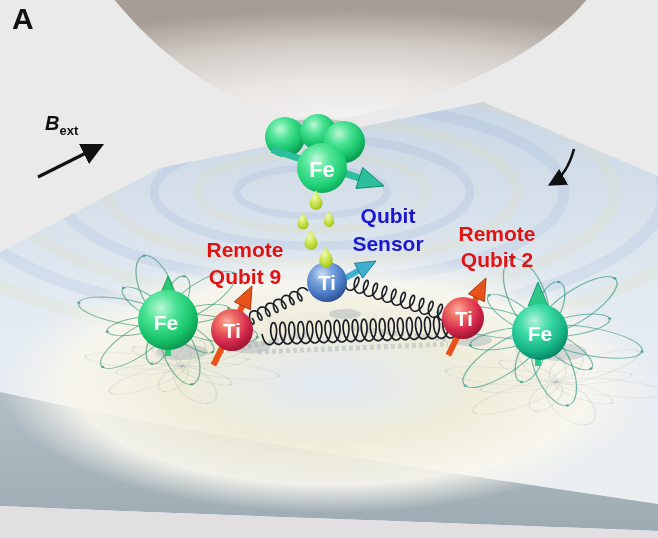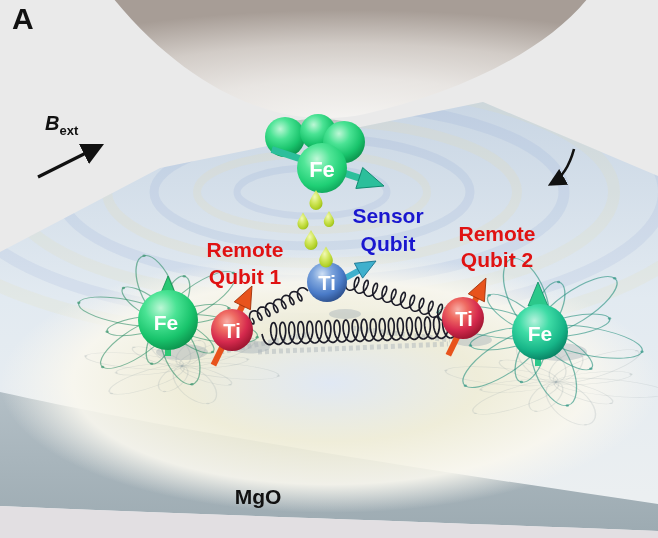--- a/index.html
+++ b/index.html
@@ -289,26 +289,25 @@
   <text x="464" y="326" font-size="20" text-anchor="middle">Ti</text>
 
   <line x1="38" y1="177" x2="100" y2="146" stroke="#111" stroke-width="3.2" marker-end="url(#ah)"></line>
   <path d="M574,149 Q567,175 551,184" fill="none" stroke="#111" stroke-width="2.6" marker-end="url(#ah)"></path>
 </svg>
 
 <div class="lbl" id="panelA">A</div>
 <div class="lbl" id="bext"><i>B</i><sub>ext</sub></div>
 <div class="stack" id="rq1">
   <div>Remote</div>
-  <div>Qubit 1</div>
+  <div>Qubit 9</div>
 </div>
 <div class="stack" id="sq">
+  <div>Qubit</div>
   <div>Sensor</div>
-  <div>Qubit</div>
 </div>
 <div class="stack" id="rq2">
   <div>Remote</div>
   <div>Qubit 2</div>
 </div>
 <div class="stack" id="layers">
-  <div>MgO</div>
 </div>
 </div>
 
 </body></html>

